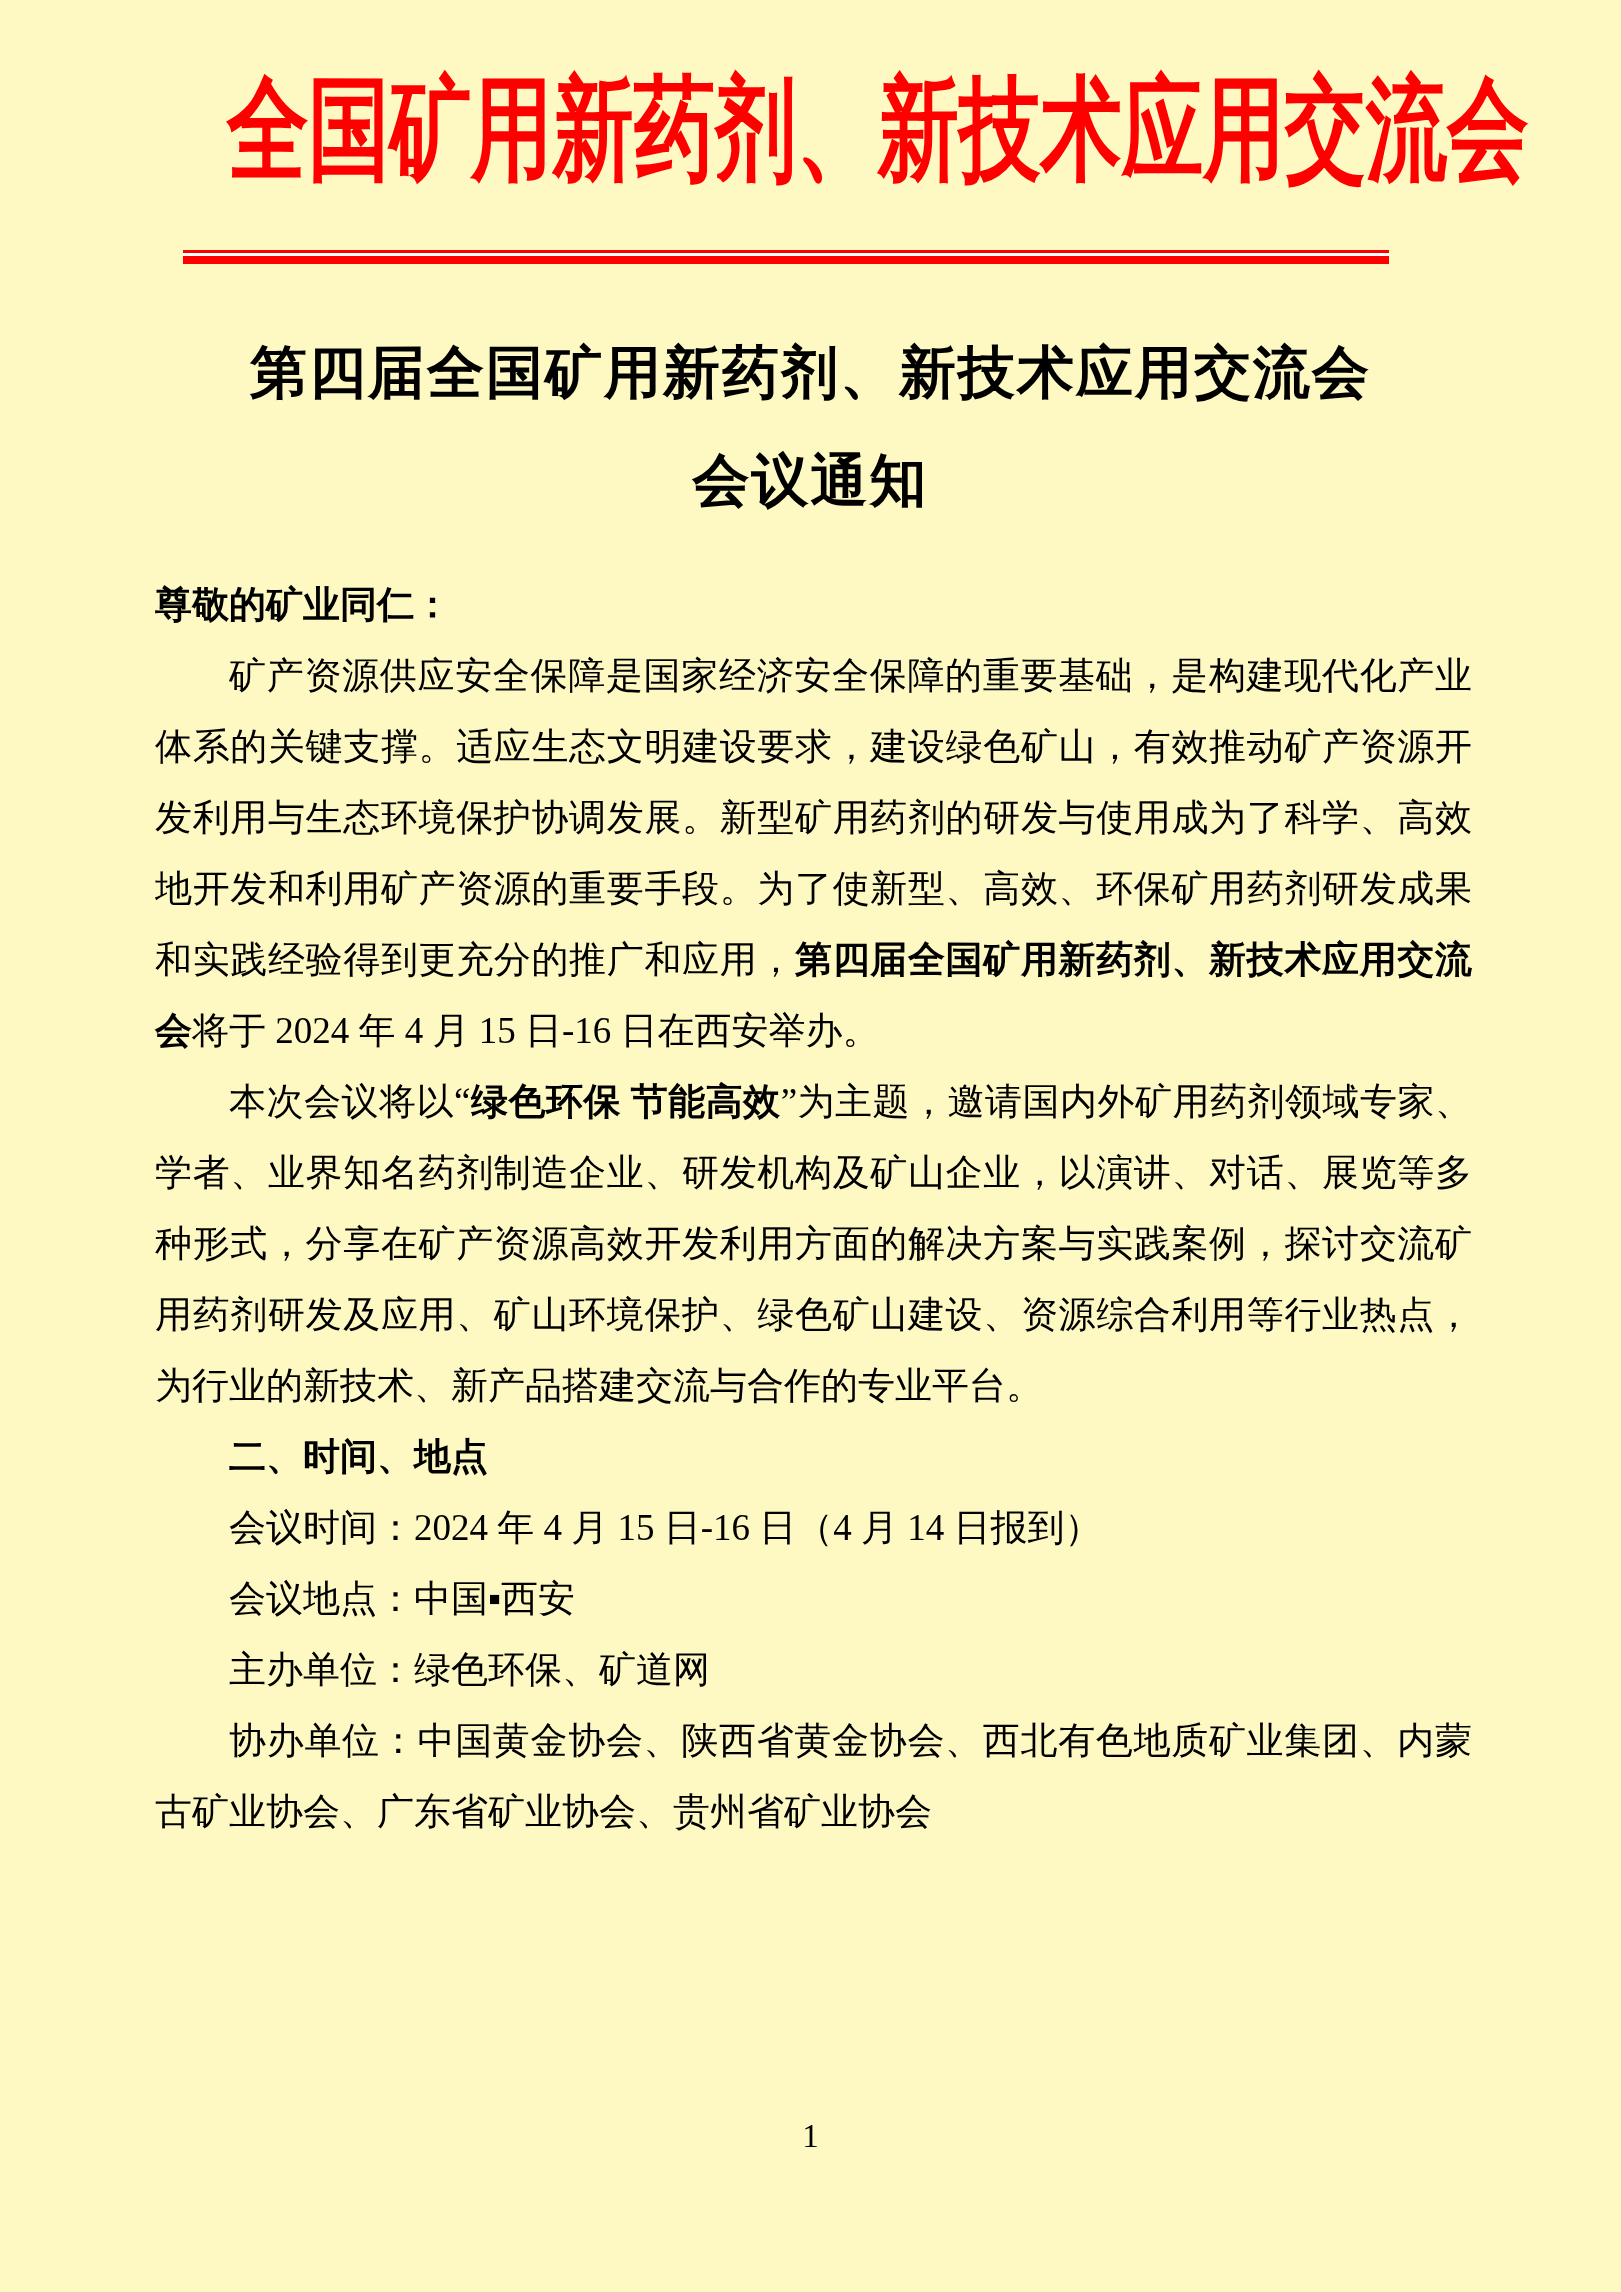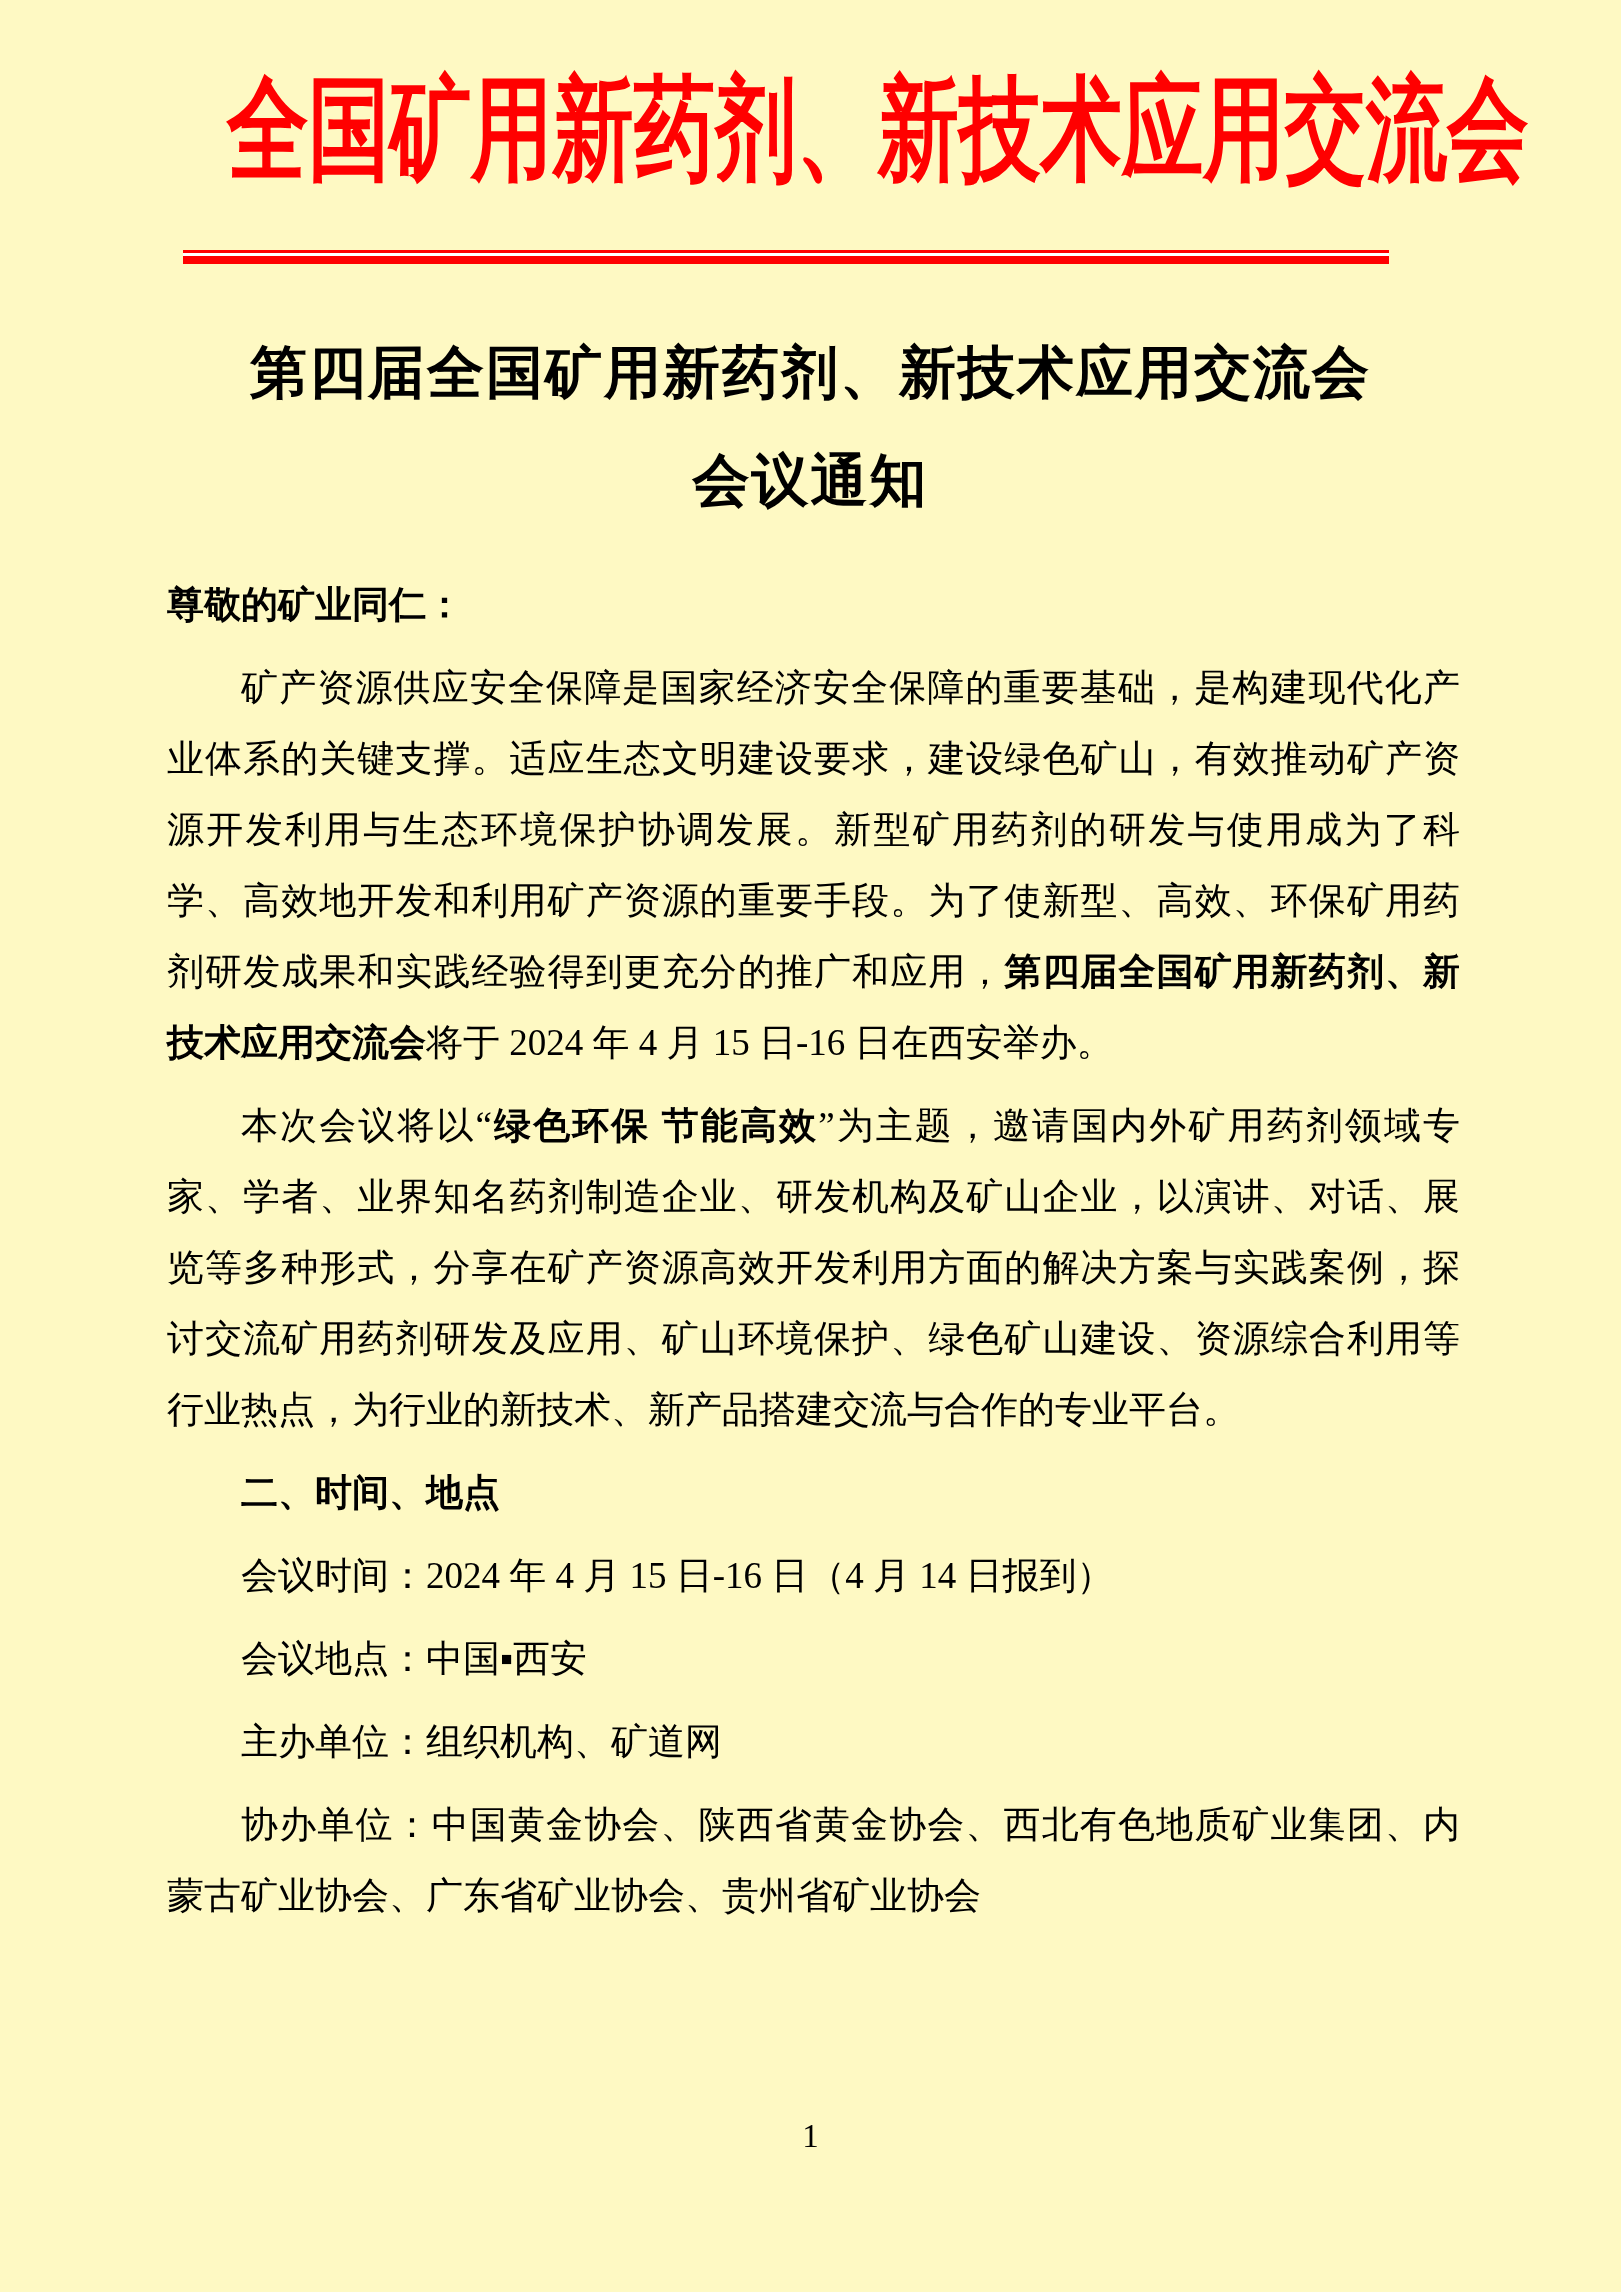--- a/index.html
+++ b/index.html
@@ -51,21 +51,21 @@
   .doc-title.first { margin-top: 54px; }
   
   .body-text {
     margin: 35px 149px 0 155px;   
     font-size: 37px;
     line-height: 71px;
     text-align: justify;
     text-justify: inter-ideograph;
   }
   .body-text p {
-    margin: 12px;
+    margin: 0;
     padding: 0;
   }
   .indent { text-indent: 2em; }
   .bold { font-weight: bold; }
   .salutation { font-weight: bold; }
   .section-heading {
     font-family: Liberation Serif, serif;
     font-weight: bold;
     text-indent: 2em;
   }
@@ -106,21 +106,21 @@
 
     <p class="indent"><span>本次会议将以“</span><span class="bold">绿色环保 节能高效</span><span>”为主题，邀请国内外矿用药剂领域专家、学者、业界知名药剂制造企业、研发机构及矿山企业，以演讲、对话、展览等多种形式，分享在矿产资源高效开发利用方面的解决方案与实践案例，探讨交流矿用药剂研发及应用、矿山环境保护、绿色矿山建设、资源综合利用等行业热点，为行业的新技术、新产品搭建交流与合作的专业平台。</span></p>
 
     <p class="section-heading">二、时间、地点</p>
 
     <p class="indent">会议时间：2024 年 4 月 15 日-16 日（4 月 14 日报到）</p>
 
     <p class="indent">会议地点：中国▪西安</p>
 
 
-    <p class="indent"><span class="org-label">主办单位：</span><span>组织机构、矿道网</span></p>
+    <p class="indent"><span class="org-label">主办单位：</span><span>绿色环保、矿道网</span></p>
 
     <p class="indent"><span class="org-label">协办单位：</span><span>中国黄金协会、陕西省黄金协会、西北有色地质矿业集团、内蒙古矿业协会、广东省矿业协会、贵州省矿业协会</span></p>
 
   </div>
 
   <div class="page-footer">1</div>
 
 </div>
 
 

